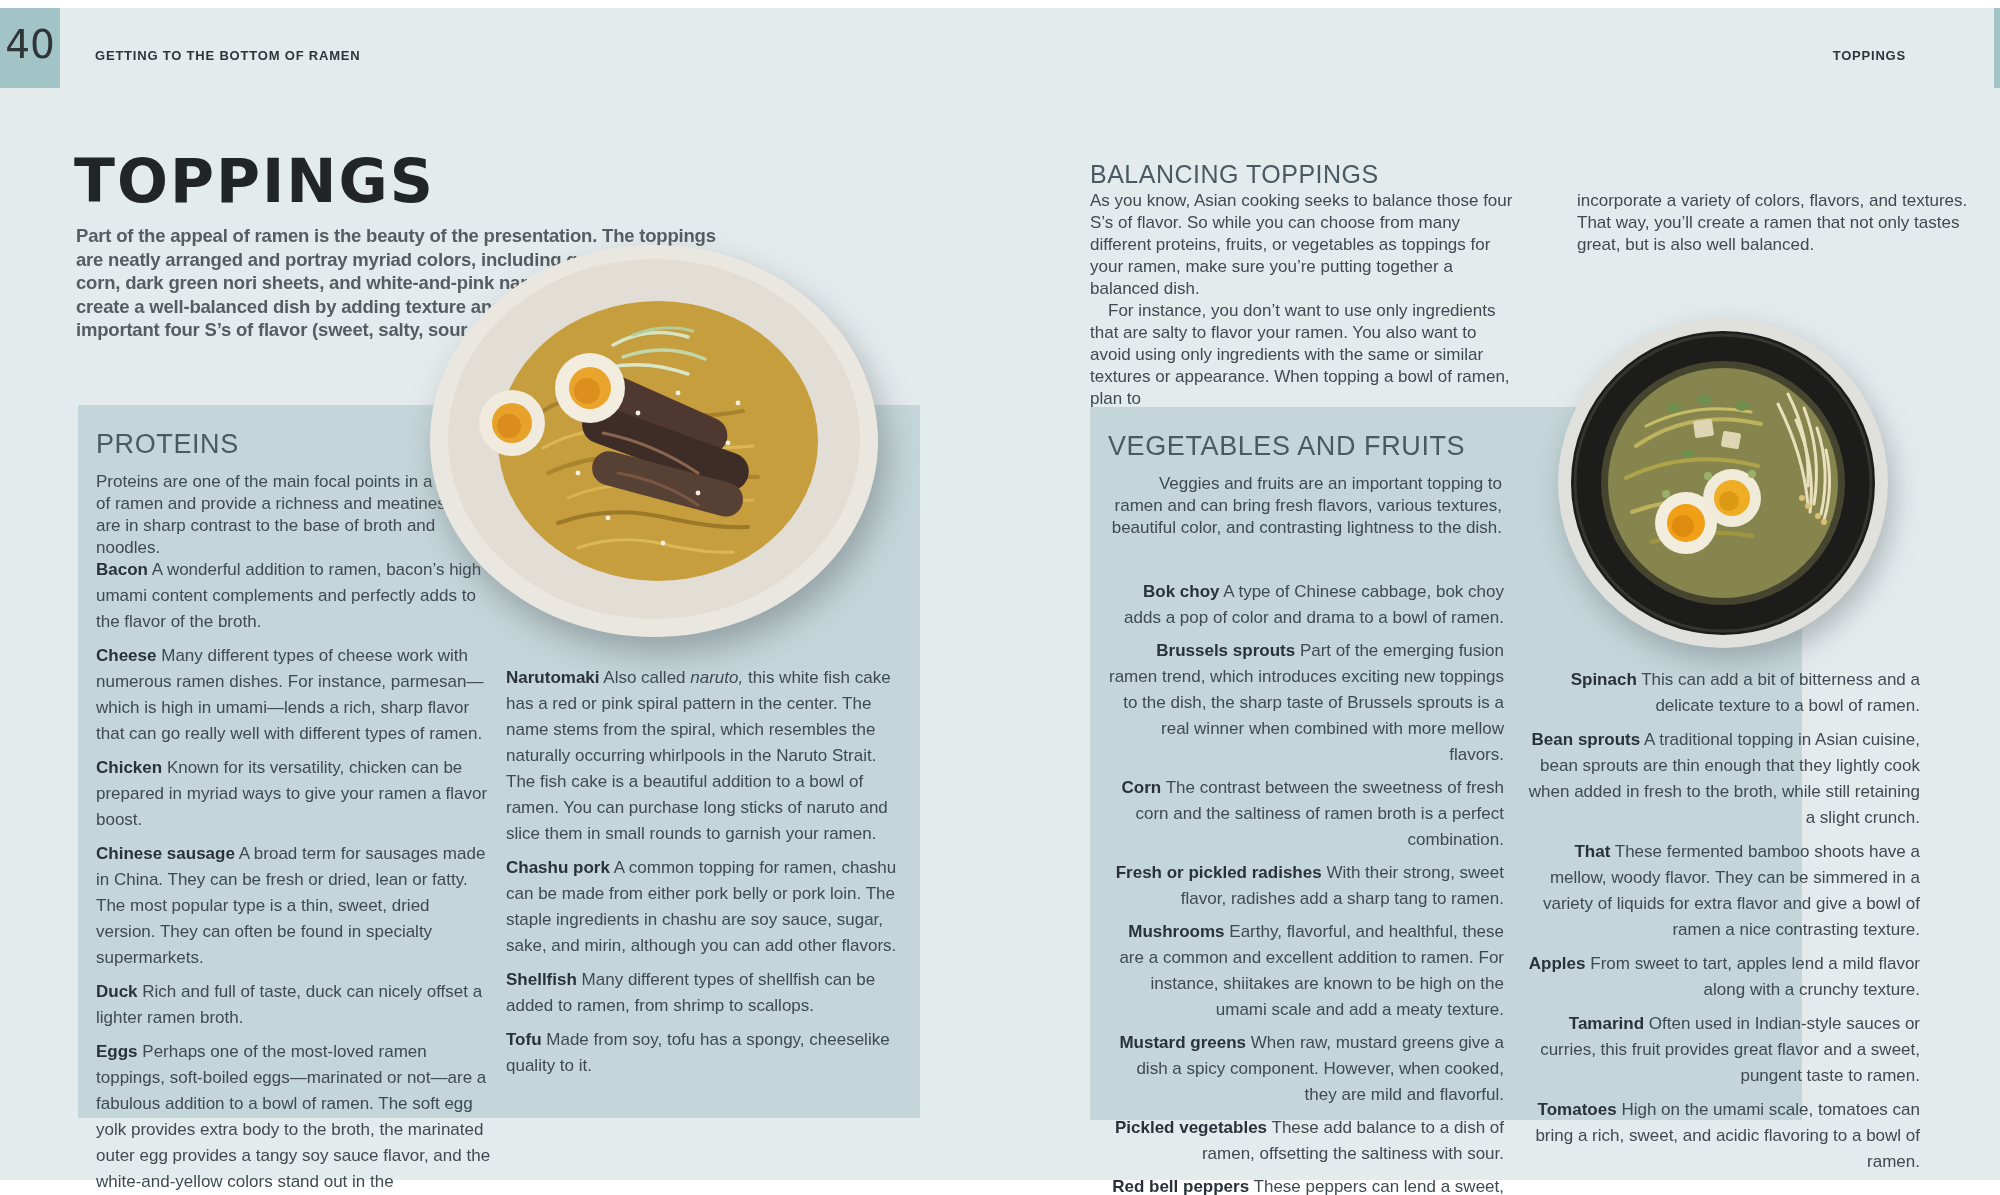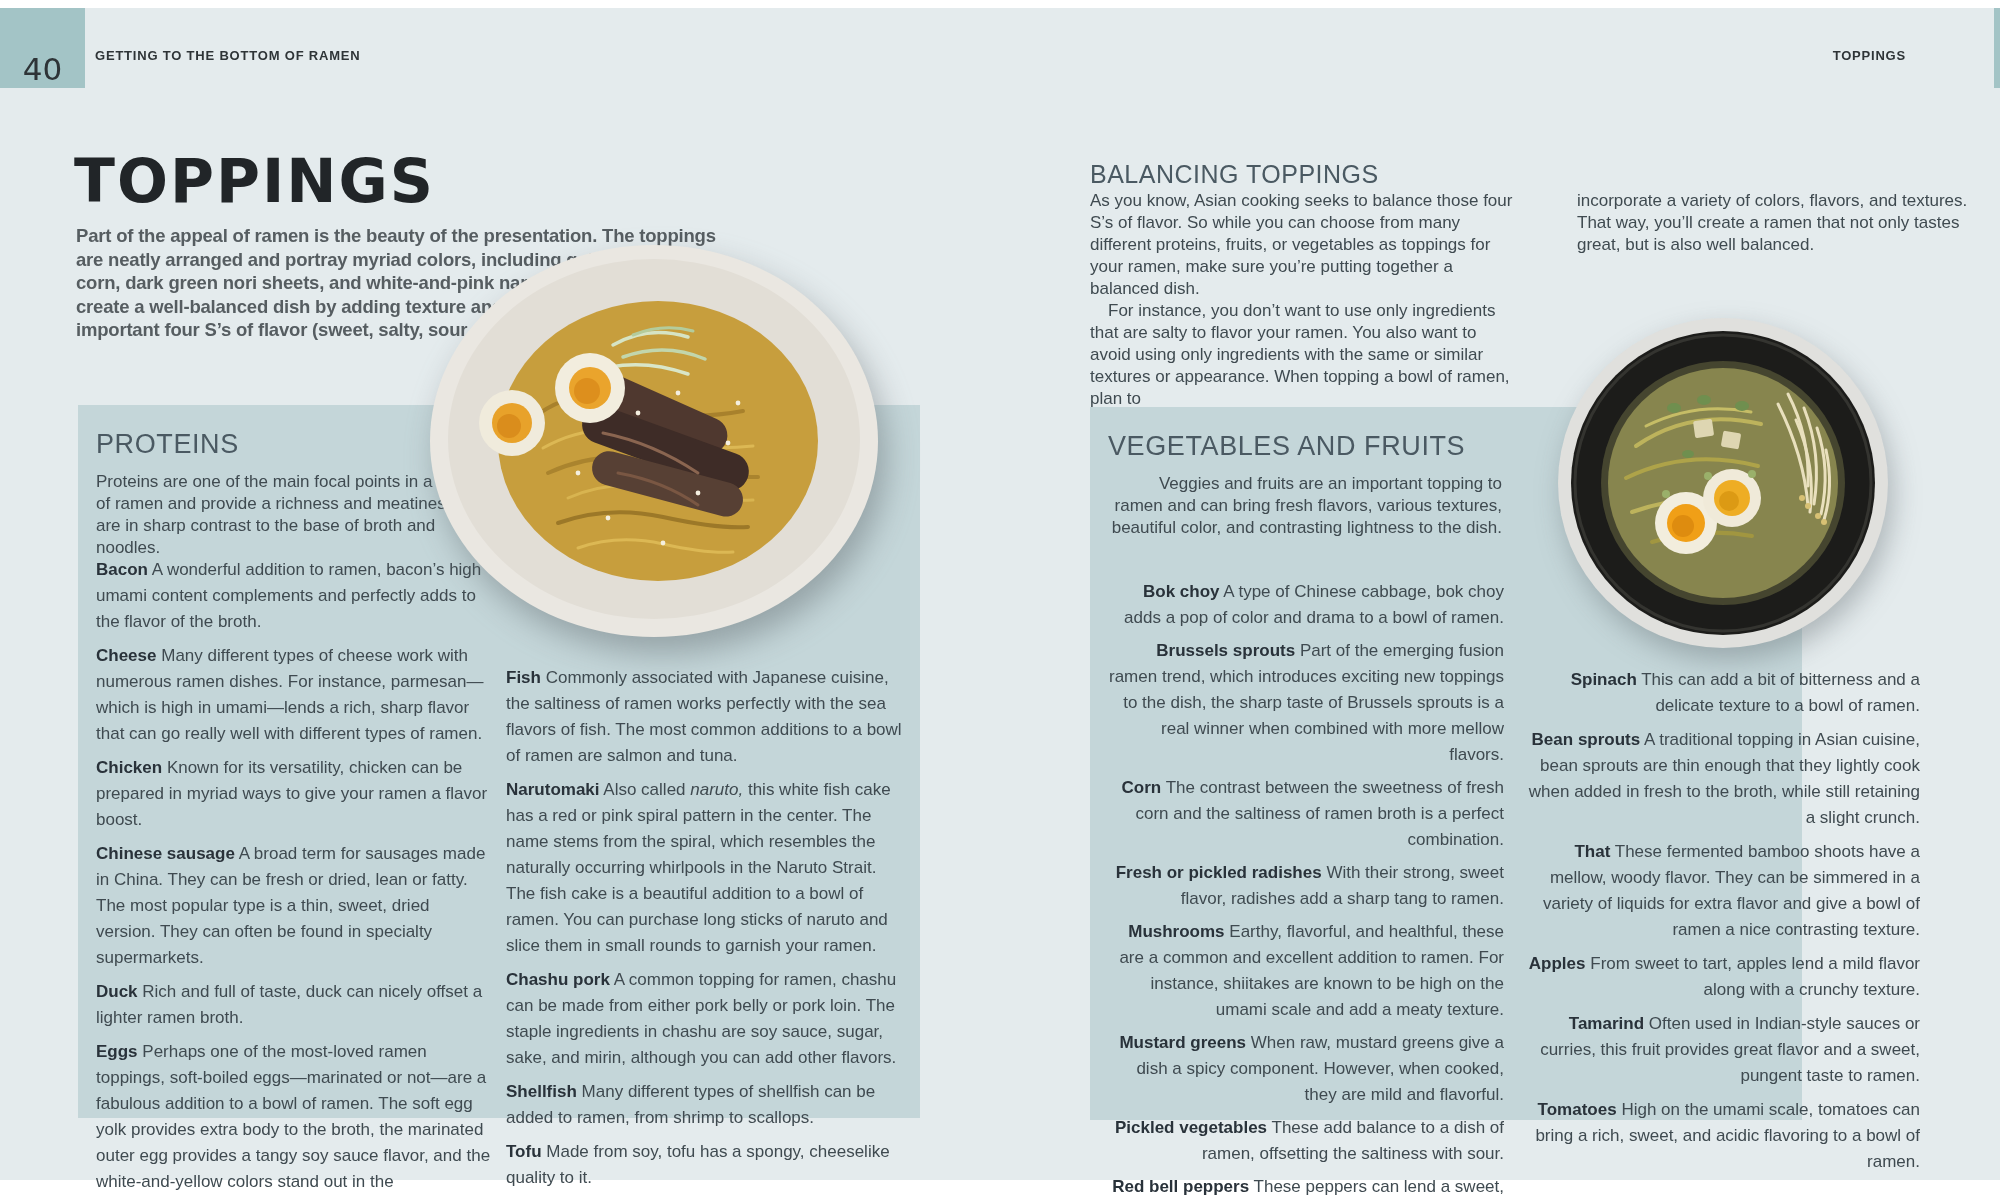--- a/index.html
+++ b/index.html
@@ -10,25 +10,25 @@
     font-family:"Liberation Sans","DejaVu Sans",sans-serif;
     overflow:hidden;
     color:#3f4a50;
   }
   .spread-bg {
     position:absolute; left:0; top:8px; width:2000px; height:1172px;
     background:#e4ebed;
   }
   
   .tab {
-    position:absolute; top:8px; width:85px; height:80px;
+    position:absolute; top:8px; width:60px; height:80px;
     background:#a3c4c6;
     display:flex; align-items:flex-end; justify-content:center;
-    padding-bottom:1px;
-    font-size:31px; color:#2e3437; font-family:"DejaVu Sans",sans-serif;
+    padding-bottom:21px;
+    font-size:39px; color:#2e3437; font-family:"DejaVu Sans",sans-serif;
   }
   #tab-left { left:0; }
   #tab-right { left:1994px;text-align:center; }
   .runhead {
     position:absolute; top:48px;
     font-size:13px; font-weight:bold; letter-spacing:0.8px; color:#2e3437;
   }
   #runhead-left { left:95px; }
   #runhead-right { right:94px; }
 
@@ -130,24 +130,20 @@
       <b>Duck</b>
       <span>Rich and full of taste, duck can nicely offset a lighter ramen broth.</span>
     </p>
     <p class="entry">
       <b>Eggs</b>
       <span>Perhaps one of the most-loved ramen toppings, soft-boiled eggs—marinated or not—are a fabulous addition to a bowl of ramen. The soft egg yolk provides extra body to the broth, the marinated outer egg provides a tangy soy sauce flavor, and the white-and-yellow colors stand out in the presentation.</span>
     </p>
   </div>
 
   <div class="entries" id="proteins-right">
-    <p class="entry">
-      <b>Fish</b>
-      <span>Commonly associated with Japanese cuisine, the saltiness of ramen works perfectly with the sea flavors of fish. The most common additions to a bowl of ramen are salmon and tuna.</span>
-    </p>
     <p class="entry">
       <b>Narutomaki</b>
       <span>Also called </span><i>naruto,</i><span> this white fish cake has a red or pink spiral pattern in the center. The name stems from the spiral, which resembles the naturally occurring whirlpools in the Naruto Strait. The fish cake is a beautiful addition to a bowl of ramen. You can purchase long sticks of naruto and slice them in small rounds to garnish your ramen.</span>
     </p>
     <p class="entry">
       <b>Chashu pork</b>
       <span>A common topping for ramen, chashu can be made from either pork belly or pork loin. The staple ingredients in chashu are soy sauce, sugar, sake, and mirin, although you can add other flavors.</span>
     </p>
     <p class="entry">
       <b>Shellfish</b>

